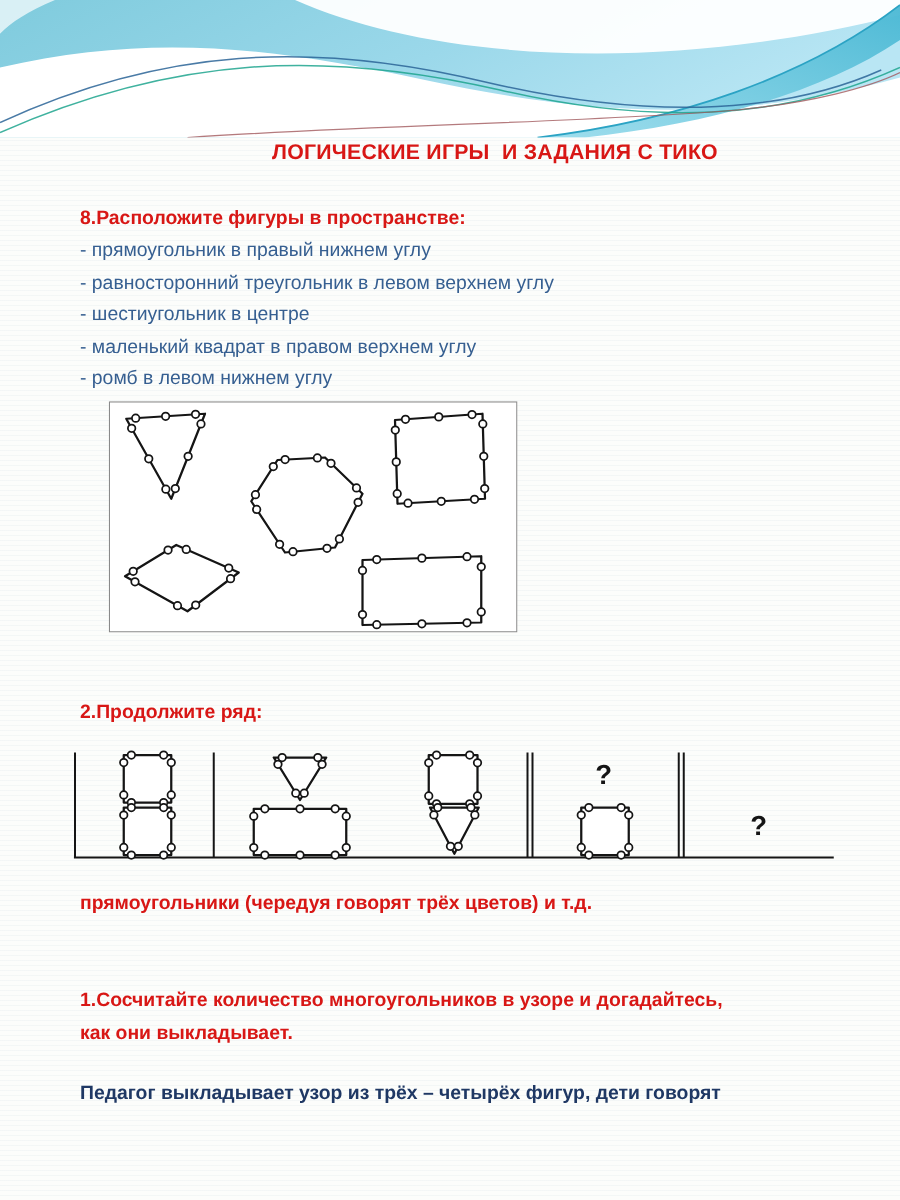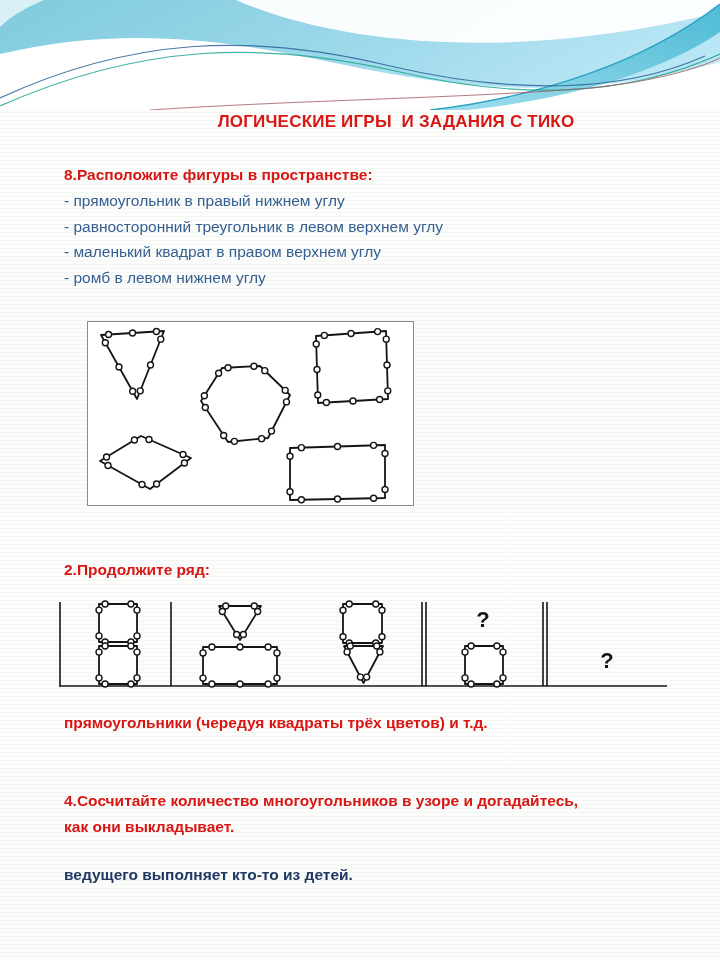--- a/index.html
+++ b/index.html
@@ -60,20 +60,21 @@
     <path d="M0,106 C140,44 260,40 400,72 C520,100 625,97 720,54" stroke="#1fa48e" fill="none" stroke-width="1.2" opacity="0.85"></path>
     <path d="M150,110 C300,100 470,98 590,88 C650,82 695,70 720,58" stroke="#a1595c" fill="none" stroke-width="1" opacity="0.8"></path>
   </svg>
 
   <h1 class="page-title">ЛОГИЧЕСКИЕ ИГРЫ  И ЗАДАНИЯ С ТИКО</h1>
 
   <div class="task1">
     <div class="heading-red">8.Расположите фигуры в пространстве:</div>
     <div class="item">- прямоугольник в правый нижнем углу</div>
     <div class="item">- равносторонний треугольник в левом верхнем углу</div>
+    <div class="item">- шестиугольник в центре</div>
     <div class="item">- маленький квадрат в правом верхнем углу</div>
     <div class="item">- ромб в левом нижнем углу</div>
   </div>
 
   <svg id="figure-panel" width="327" height="185" viewBox="0 0 327 185">
       <rect x="0.5" y="0.5" width="326" height="184" fill="#fff" stroke="#8a8a8a"></rect>
       <path d="M14 14L77 10L50 78Z" fill="#fff" stroke="#151515" stroke-width="1.8" stroke-linejoin="round"></path>
       <circle cx="21.56" cy="13.52" r="3" fill="#fff" stroke="#151515" stroke-width="1.4"></circle>
       <circle cx="45.5" cy="12" r="3" fill="#fff" stroke="#151515" stroke-width="1.4"></circle>
       <circle cx="69.44" cy="10.48" r="3" fill="#fff" stroke="#151515" stroke-width="1.4"></circle>
@@ -200,25 +201,25 @@
       <circle cx="437.92" cy="84" r="3" fill="#fff" stroke="#151515" stroke-width="1.4"></circle>
       <circle cx="412.08" cy="84" r="3" fill="#fff" stroke="#151515" stroke-width="1.4"></circle>
       <circle cx="406" cy="77.92" r="3" fill="#fff" stroke="#151515" stroke-width="1.4"></circle>
       <circle cx="406" cy="52.08" r="3" fill="#fff" stroke="#151515" stroke-width="1.4"></circle>
       <line x1="484" y1="2" x2="484" y2="86" stroke="#151515" stroke-width="1.6"></line>
       <line x1="488" y1="2" x2="488" y2="86" stroke="#151515" stroke-width="1.6"></line>
       <text x="548" y="68" text-anchor="middle" font-size="22" font-weight="bold" fill="#151515" font-family="&quot;Liberation Sans&quot;, sans-serif">?</text>
     </svg>
 
   <div class="task3">
-    <div class="heading-red">прямоугольники (чередуя квадраты трёх цветов) и т.д.</div>
+    <div class="heading-red">прямоугольники (чередуя говорят трёх цветов) и т.д.</div>
   </div>
 
   <div class="task4">
-    <div class="heading-red">4.Сосчитайте количество многоугольников в узоре и догадайтесь,</div>
+    <div class="heading-red">1.Сосчитайте количество многоугольников в узоре и догадайтесь,</div>
     <div class="heading-red">как они выкладывает.</div>
   </div>
 
   <div class="footer-par">
-    <div>ведущего выполняет кто-то из детей.</div>
+    <div>Педагог выкладывает узор из трёх – четырёх фигур, дети говорят</div>
   </div>
 
 </div>
 
 </body></html>

